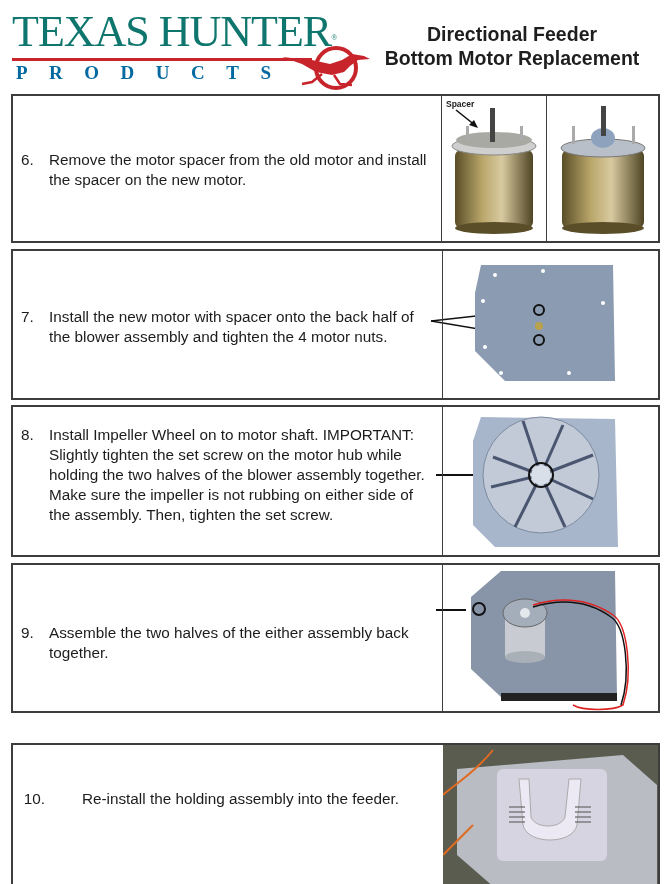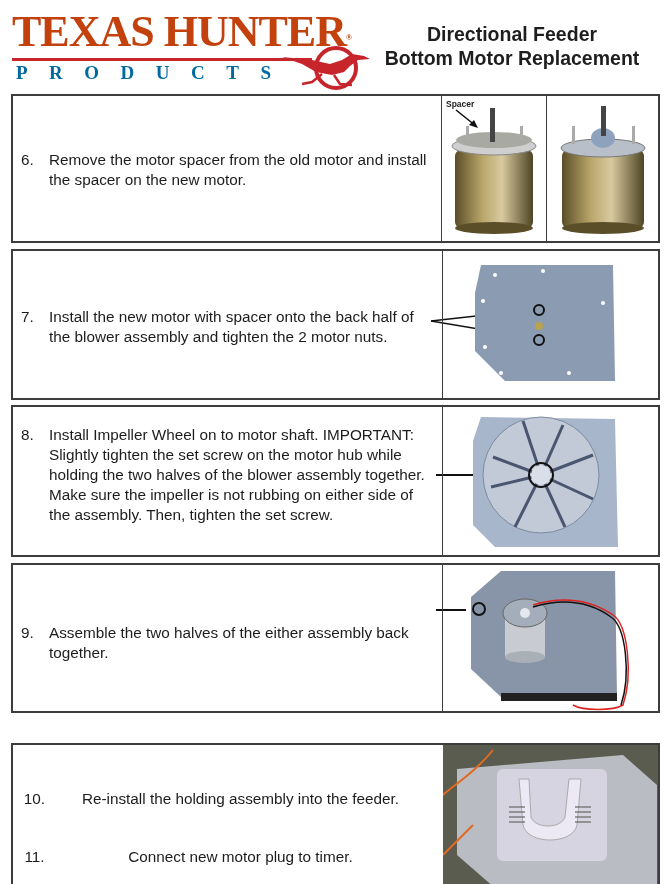--- a/index.html
+++ b/index.html
@@ -1,21 +1,21 @@
 <!DOCTYPE html>
 <html><head>
 <meta charset="utf-8">
 <style>
   html, body { margin:0; padding:0; background:#ffffff; }
   body { width:666px; height:884px; position:relative; overflow:hidden; font-family:"Liberation Sans", sans-serif; color:#1a1a1a; }
 
   
   .header { position:absolute; left:0; top:0; width:666px; height:88px; }
   .logo { position:absolute; left:8px; top:6px; width:360px; height:80px; }
-  .logo-title { position:absolute; left:4px; top:4px; font-family:"Liberation Serif", serif; font-weight:bold; font-size:44px; letter-spacing:-1px; color:#c2410c; line-height:44px; white-space:nowrap; }
+  .logo-title { position:absolute; left:4px; top:4px; font-family:"Liberation Serif", serif; font-weight:normal; font-size:44px; letter-spacing:-1px; color:#0f766e; line-height:44px; white-space:nowrap; }
   .logo-title .reg { font-size:8px; vertical-align:top; position:relative; top:6px; }
   .logo-rule { position:absolute; left:4px; top:52px; width:300px; height:3px; background:#c8242b; }
   .logo-sub { position:absolute; left:8px; top:56px; font-family:"Liberation Serif", serif; font-weight:bold; font-size:19px; color:#0369a1; letter-spacing:21.5px; white-space:nowrap; }
   .roadrunner { position:absolute; left:274px; top:36px; width:90px; height:50px; }
   .doc-title { position:absolute; left:362px; top:22px; width:300px; text-align:center; font-weight:bold; font-size:19.5px; line-height:24px; color:#1e1e1e; }
 
   
   .panel { position:absolute; left:11px; width:649px; border:2px solid #3d3d3d; box-sizing:border-box; background:#fff; }
   .panel .text { position:absolute; left:8px; right:225px; font-size:15.3px; line-height:20px; color:#1c1c1c; }
   .panel .img { position:absolute; top:0; bottom:0; right:0; border-left:1.5px solid #3d3d3d; overflow:hidden; }
@@ -90,21 +90,21 @@
         <rect x="84" y="30" width="3" height="18" fill="#aaa"></rect>
       </svg>
     </div>
   </div>
 </div>
 
 <div class="panel" style="top:249px;height:151px;">
   <div class="text" style="top:56px;">
     <div class="step">
         <span class="num">7.</span>
-        <span class="body">Install the new motor with spacer onto the back half of the blower assembly and tighten the 2 motor nuts.</span>
+        <span class="body">Install the new motor with spacer onto the back half of the blower assembly and tighten the 4 motor nuts.</span>
       </div>
   </div>
   <svg style="position:absolute;left:418px;top:50px;" width="115" height="50" viewBox="0 0 115 50">
     <line x1="0" y1="20" x2="108" y2="8" stroke="#111" stroke-width="1.5"></line>
     <line x1="0" y1="20" x2="108" y2="38" stroke="#111" stroke-width="1.5"></line>
   </svg>
   <div class="img" style="width:215px;">
     <svg width="215" height="147" viewBox="0 0 215 147">
       <path d="M38 14 L170 14 L172 130 L62 130 L32 100 L32 42 Z" fill="#8b9bb1"></path>
       <circle cx="52" cy="24" r="2" fill="#fff"></circle>
@@ -170,26 +170,20 @@
       <path d="M90 42 C110 36, 140 32, 168 52 C183 62, 188 110, 178 140" stroke="#111" stroke-width="1.5" fill="none"></path>
     </svg>
   </div>
 </div>
 
 <div class="panel" style="top:743px;height:144px;text-align:center;">
   <div class="text" style="top:44px;">
     <div class="step">
         <span class="num" style="width:27px;">10.</span>
         <span class="body">Re-install the holding assembly into the feeder.</span>
-      </div>
-  </div>
-  <div class="text" style="top:102px;">
-    <div class="step">
-        <span class="num" style="width:27px;">11.</span>
-        <span class="body">Connect new motor plug to timer.</span>
       </div>
   </div>
   <div class="img" style="width:215px;border-left:none;">
     <svg width="215" height="158" viewBox="0 0 215 158">
       <rect width="215" height="158" fill="#5a5c50"></rect>
       <path d="M14 24 L180 10 L214 40 L214 150 L60 150 L14 110 Z" fill="#b9bcc2"></path>
       <rect x="54" y="24" width="110" height="92" rx="6" fill="#d9d6e4" opacity="0.9"></rect>
       <path d="M76 34 L80 80 C84 100, 130 100, 134 80 L138 34 L126 34 L122 72 C118 84, 92 84, 88 72 L86 34 Z" fill="#ece9f4" stroke="#aaa"></path>
       <g stroke="#666" stroke-width="1.2">
         <line x1="66" y1="62" x2="82" y2="62"></line>

